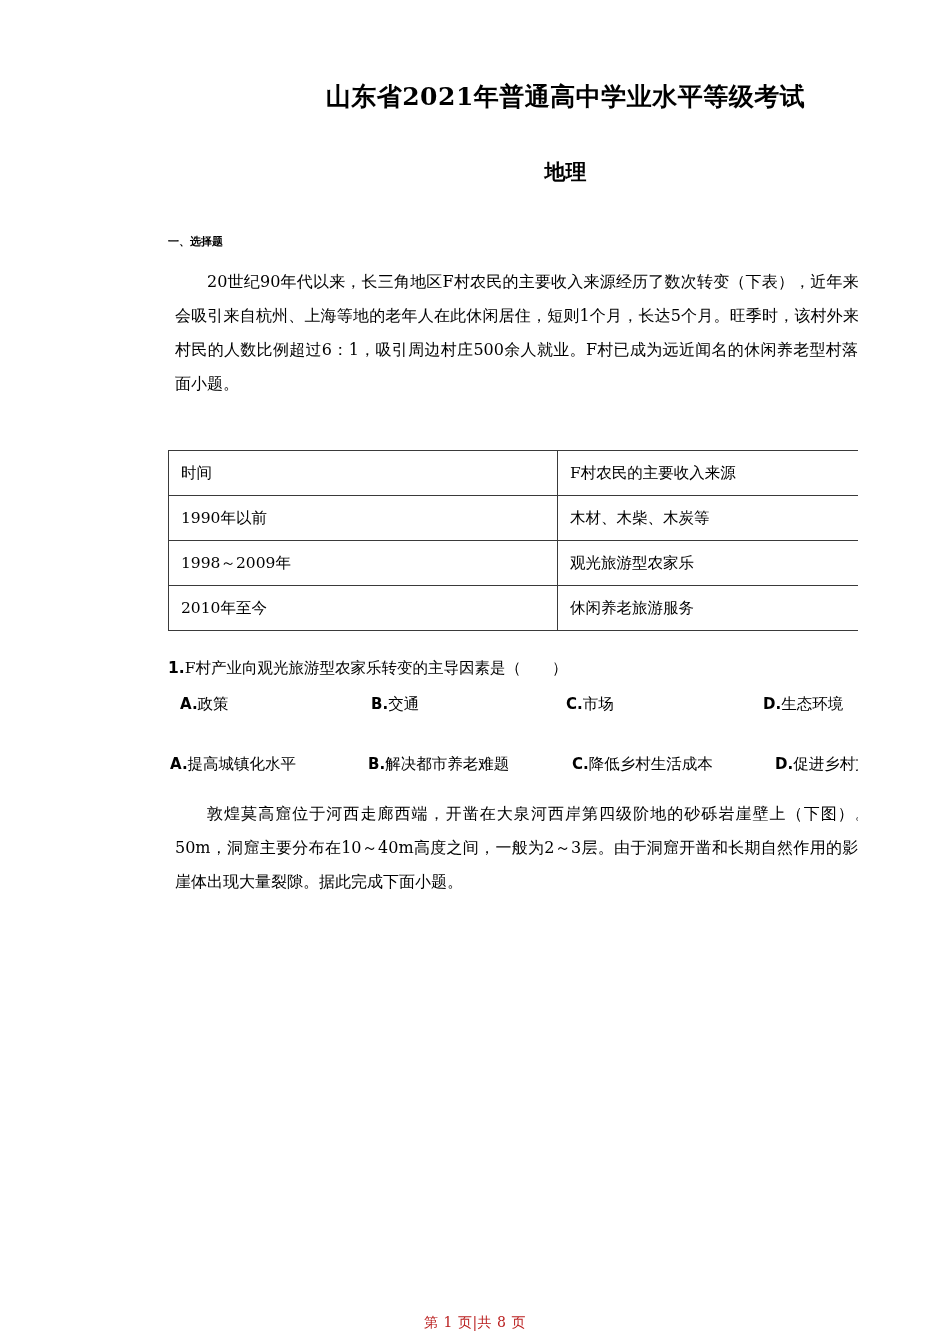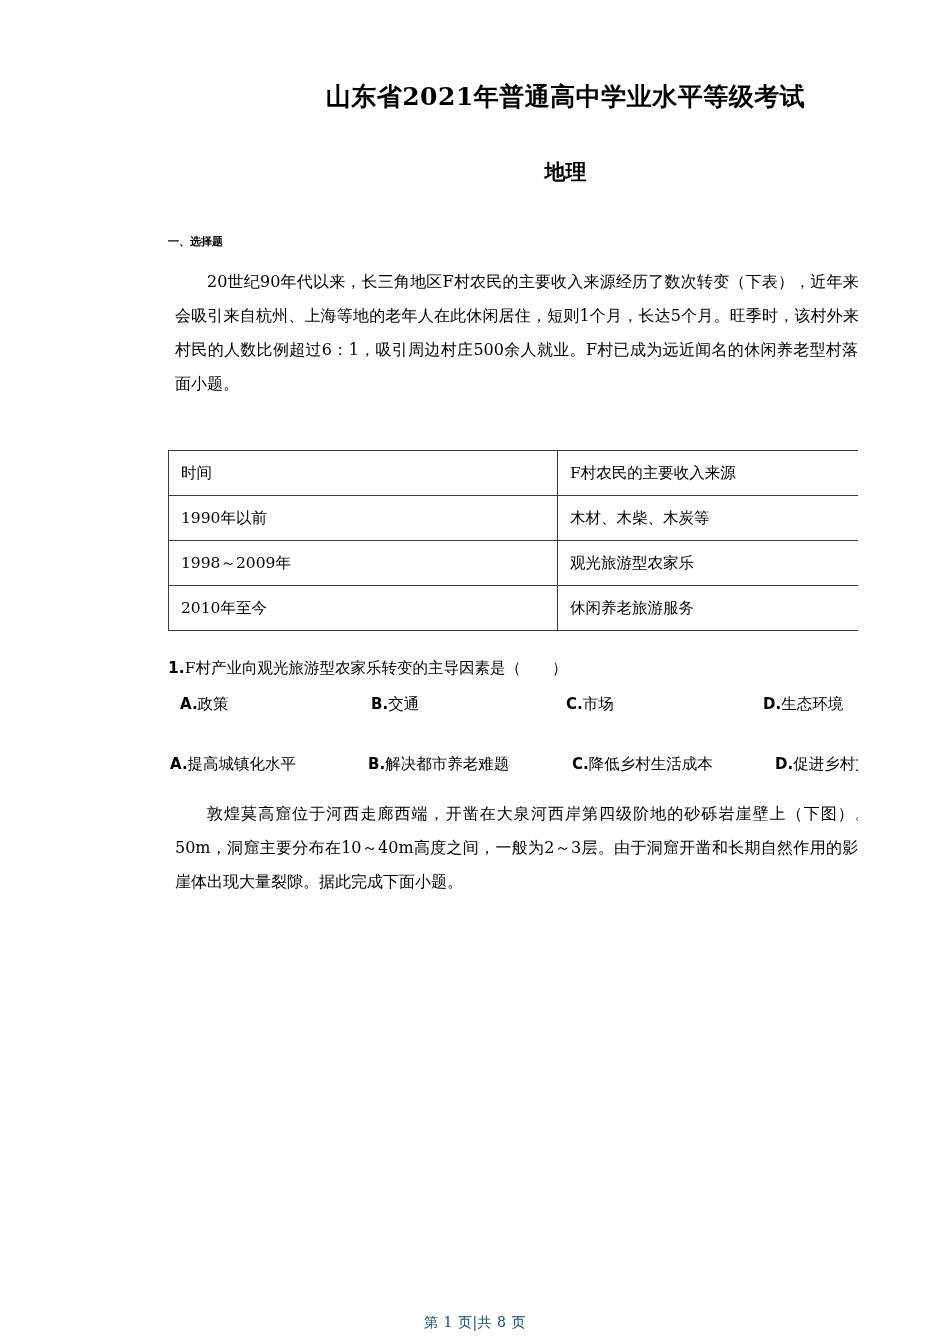--- a/index.html
+++ b/index.html
@@ -134,21 +134,21 @@
   }
 
   
   .page-footer {
     position: absolute;
     left: 0;
     right: 0;
     bottom: 12px;
     text-align: center;
     font-size: 14px;
-    color: #0c4a6e;
+    color: #b91c1c;
     letter-spacing: 0.5px;
   }
 </style>
 </head>
 <body>
 
 <div class="page">
 
   <div class="content">
 

